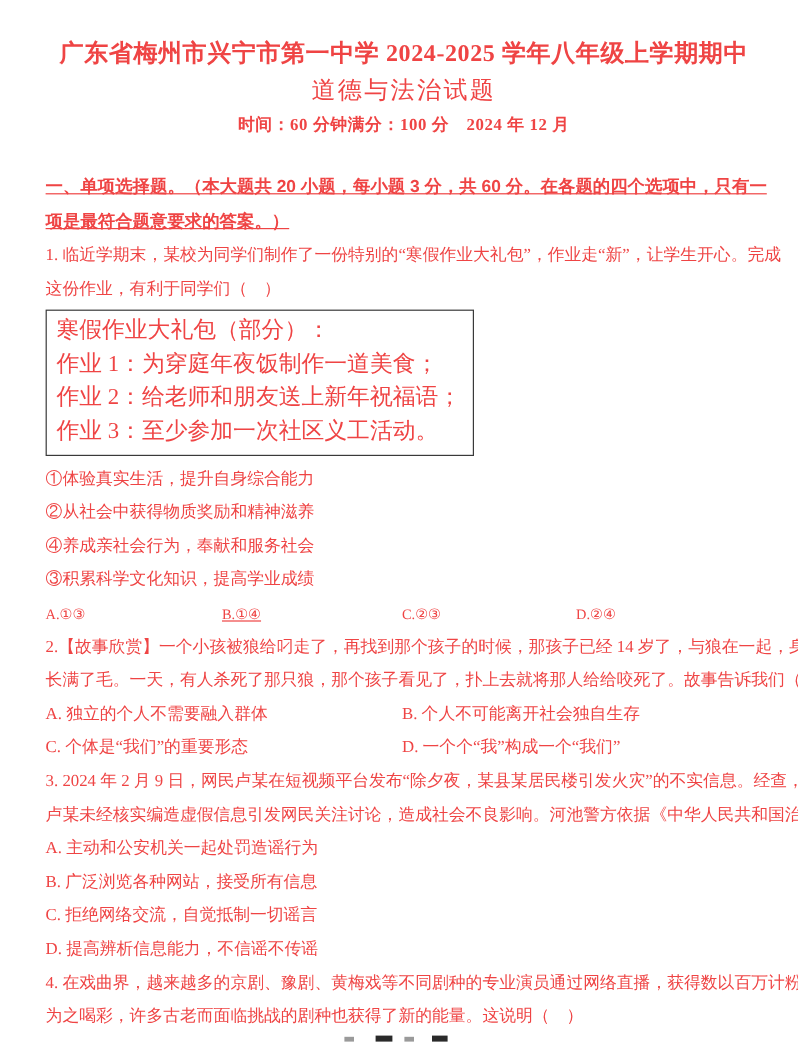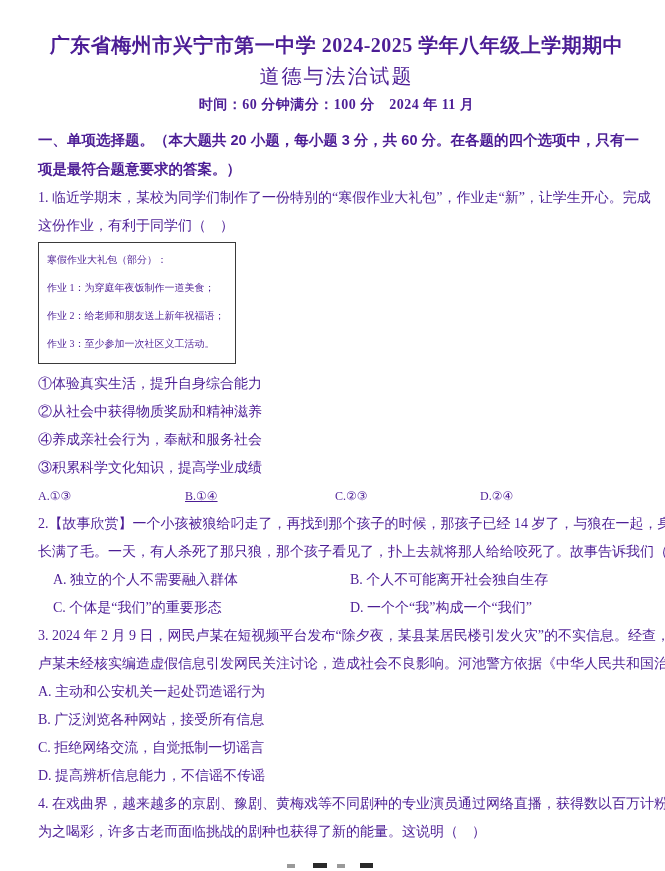--- a/index.html
+++ b/index.html
@@ -1,65 +1,65 @@
 <!DOCTYPE html>
 <html><head>
 <meta charset="utf-8">
 <style>
   html,body { margin:0; padding:0; background:#ffffff; }
   .page {
     position:relative;
     width:665px; height:871px;
     background:#ffffff;
-    color:#4c1d95;
+    color:#ef4444;
     font-family:"Liberation Serif","DejaVu Serif",serif;
     overflow:hidden;
     box-sizing:border-box;
   }
   .content { padding:30px 30px 0 38px; }
   .center { text-align:center; }
   .title1 {
     font-size:20px; font-weight:bold; line-height:30px;
     letter-spacing:0.5px; white-space:nowrap;
   }
   .title2 { font-size:20px; font-weight:normal; line-height:32px; letter-spacing:2px; }
   .meta   { font-size:14px; font-weight:bold; line-height:26px; letter-spacing:0.5px; }
   .hline  {
     font-size:14.5px; font-weight:bold; line-height:29px;
     white-space:nowrap; font-family:"Liberation Sans","DejaVu Sans",sans-serif;
   }
-  .sect { margin-top:8px; }
+  .sect { margin-top:24px;text-decoration:underline; }
   .line { font-size:14px; line-height:28px; white-space:nowrap; }
   .box {
     display:inline-block;
     border:1px solid #3a3a3a;
     padding:3px 10px 5px 8px;
     margin:2px 0 6px 0;
   }
-  .box .line { font-size:10px; line-height:28px; }
+  .box .line { font-size:19px; line-height:28px; }
   .optrow4 { display:flex; }
   .optrow4 .opt { font-size:12px; line-height:28px; white-space:nowrap; }
   .optrow4 .o1 { width:147px; }
   .optrow4 .o2 { width:150px;text-decoration:underline; }
   .optrow4 .o3 { width:145px; }
-  .optrow2 { display:flex;margin-left:15px; }
+  .optrow2 { display:flex; }
   .optrow2 .opt { font-size:14px; line-height:28px; white-space:nowrap; }
   .optrow2 .oc1 { width:297px; }
   .frag { position:absolute; background:#2a2a2a; }
   .frag.light { background:#9a9a9a; }
 </style>
 </head>
 <body>
 
 <div class="page">
   <div class="content">
 
     <div class="center title1">广东省梅州市兴宁市第一中学 2024-2025 学年八年级上学期期中</div>
     <div class="center title2">道德与法治试题</div>
-    <div class="center meta">时间：60 分钟满分：100 分　2024 年 11 月</div>
+    <div class="center meta">时间：60 分钟满分：100 分　2024 年 12 月</div>
 
     <div class="sect">
       <div class="hline">一、单项选择题。（本大题共 20 小题，每小题 3 分，共 60 分。在各题的四个选项中，只有一</div>
       <div class="hline">项是最符合题意要求的答案。）</div>
     </div>
 
     <div>
       <div class="line">1. 临近学期末，某校为同学们制作了一份特别的“寒假作业大礼包”，作业走“新”，让学生开心。完成</div>
       <div class="line">这份作业，有利于同学们（　）</div>
 

